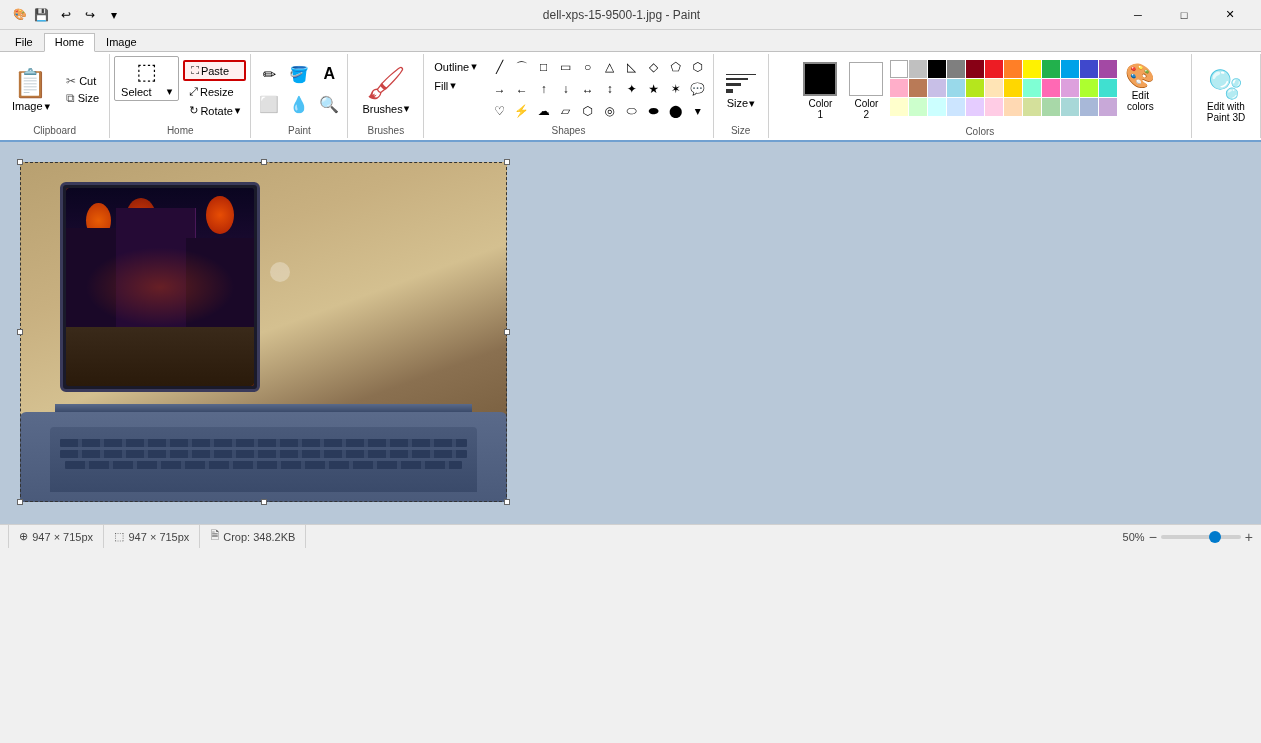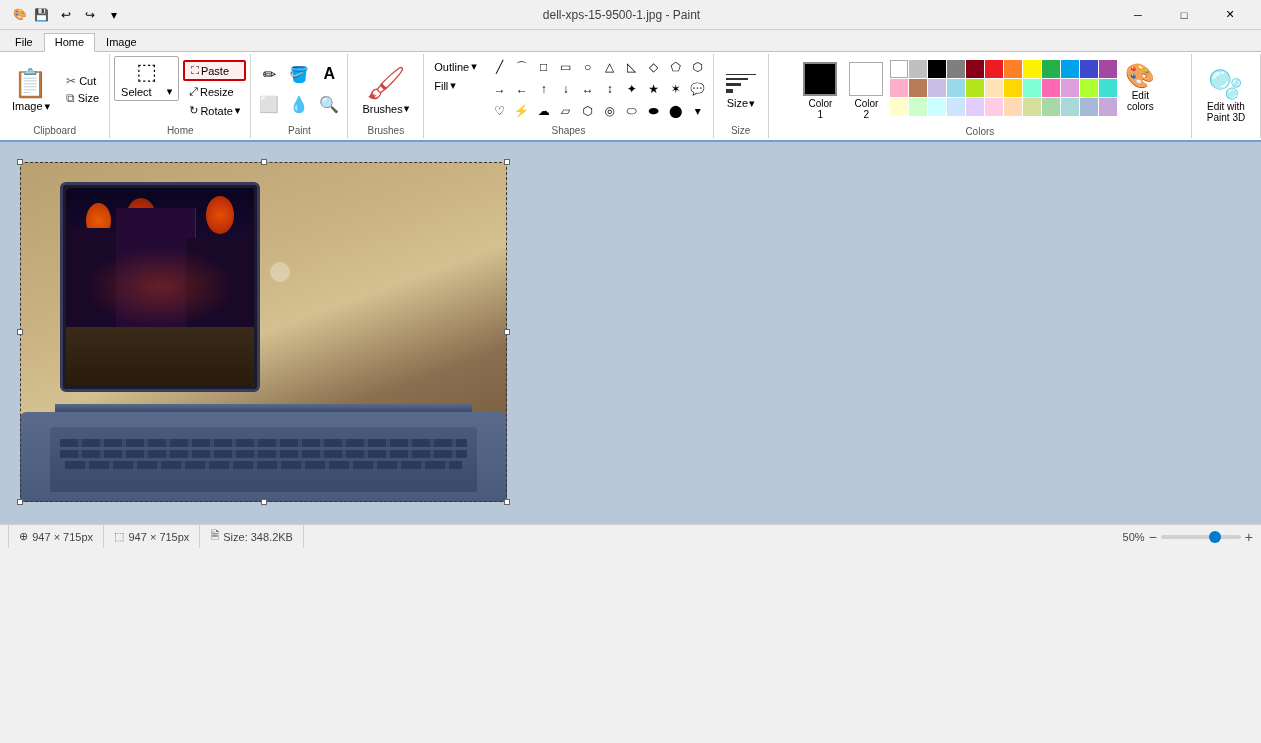--- a/index.html
+++ b/index.html
@@ -565,21 +565,21 @@
   <div class="status-item">
     <span>⊕</span>
     <span>947 × 715px</span>
   </div>
   <div class="status-item">
     <span>⬚</span>
     <span>947 × 715px</span>
   </div>
   <div class="status-item">
     <span>🗎</span>
-    <span>Size: 348.2KB</span>
+    <span>Crop: 348.2KB</span>
   </div>
   <div class="status-right">
     <div class="zoom-control">
       <span>50%</span>
       <div class="zoom-btn">−</div>
       <div class="zoom-slider">
         <div class="zoom-thumb"></div>
       </div>
       <div class="zoom-btn">+</div>
     </div>

